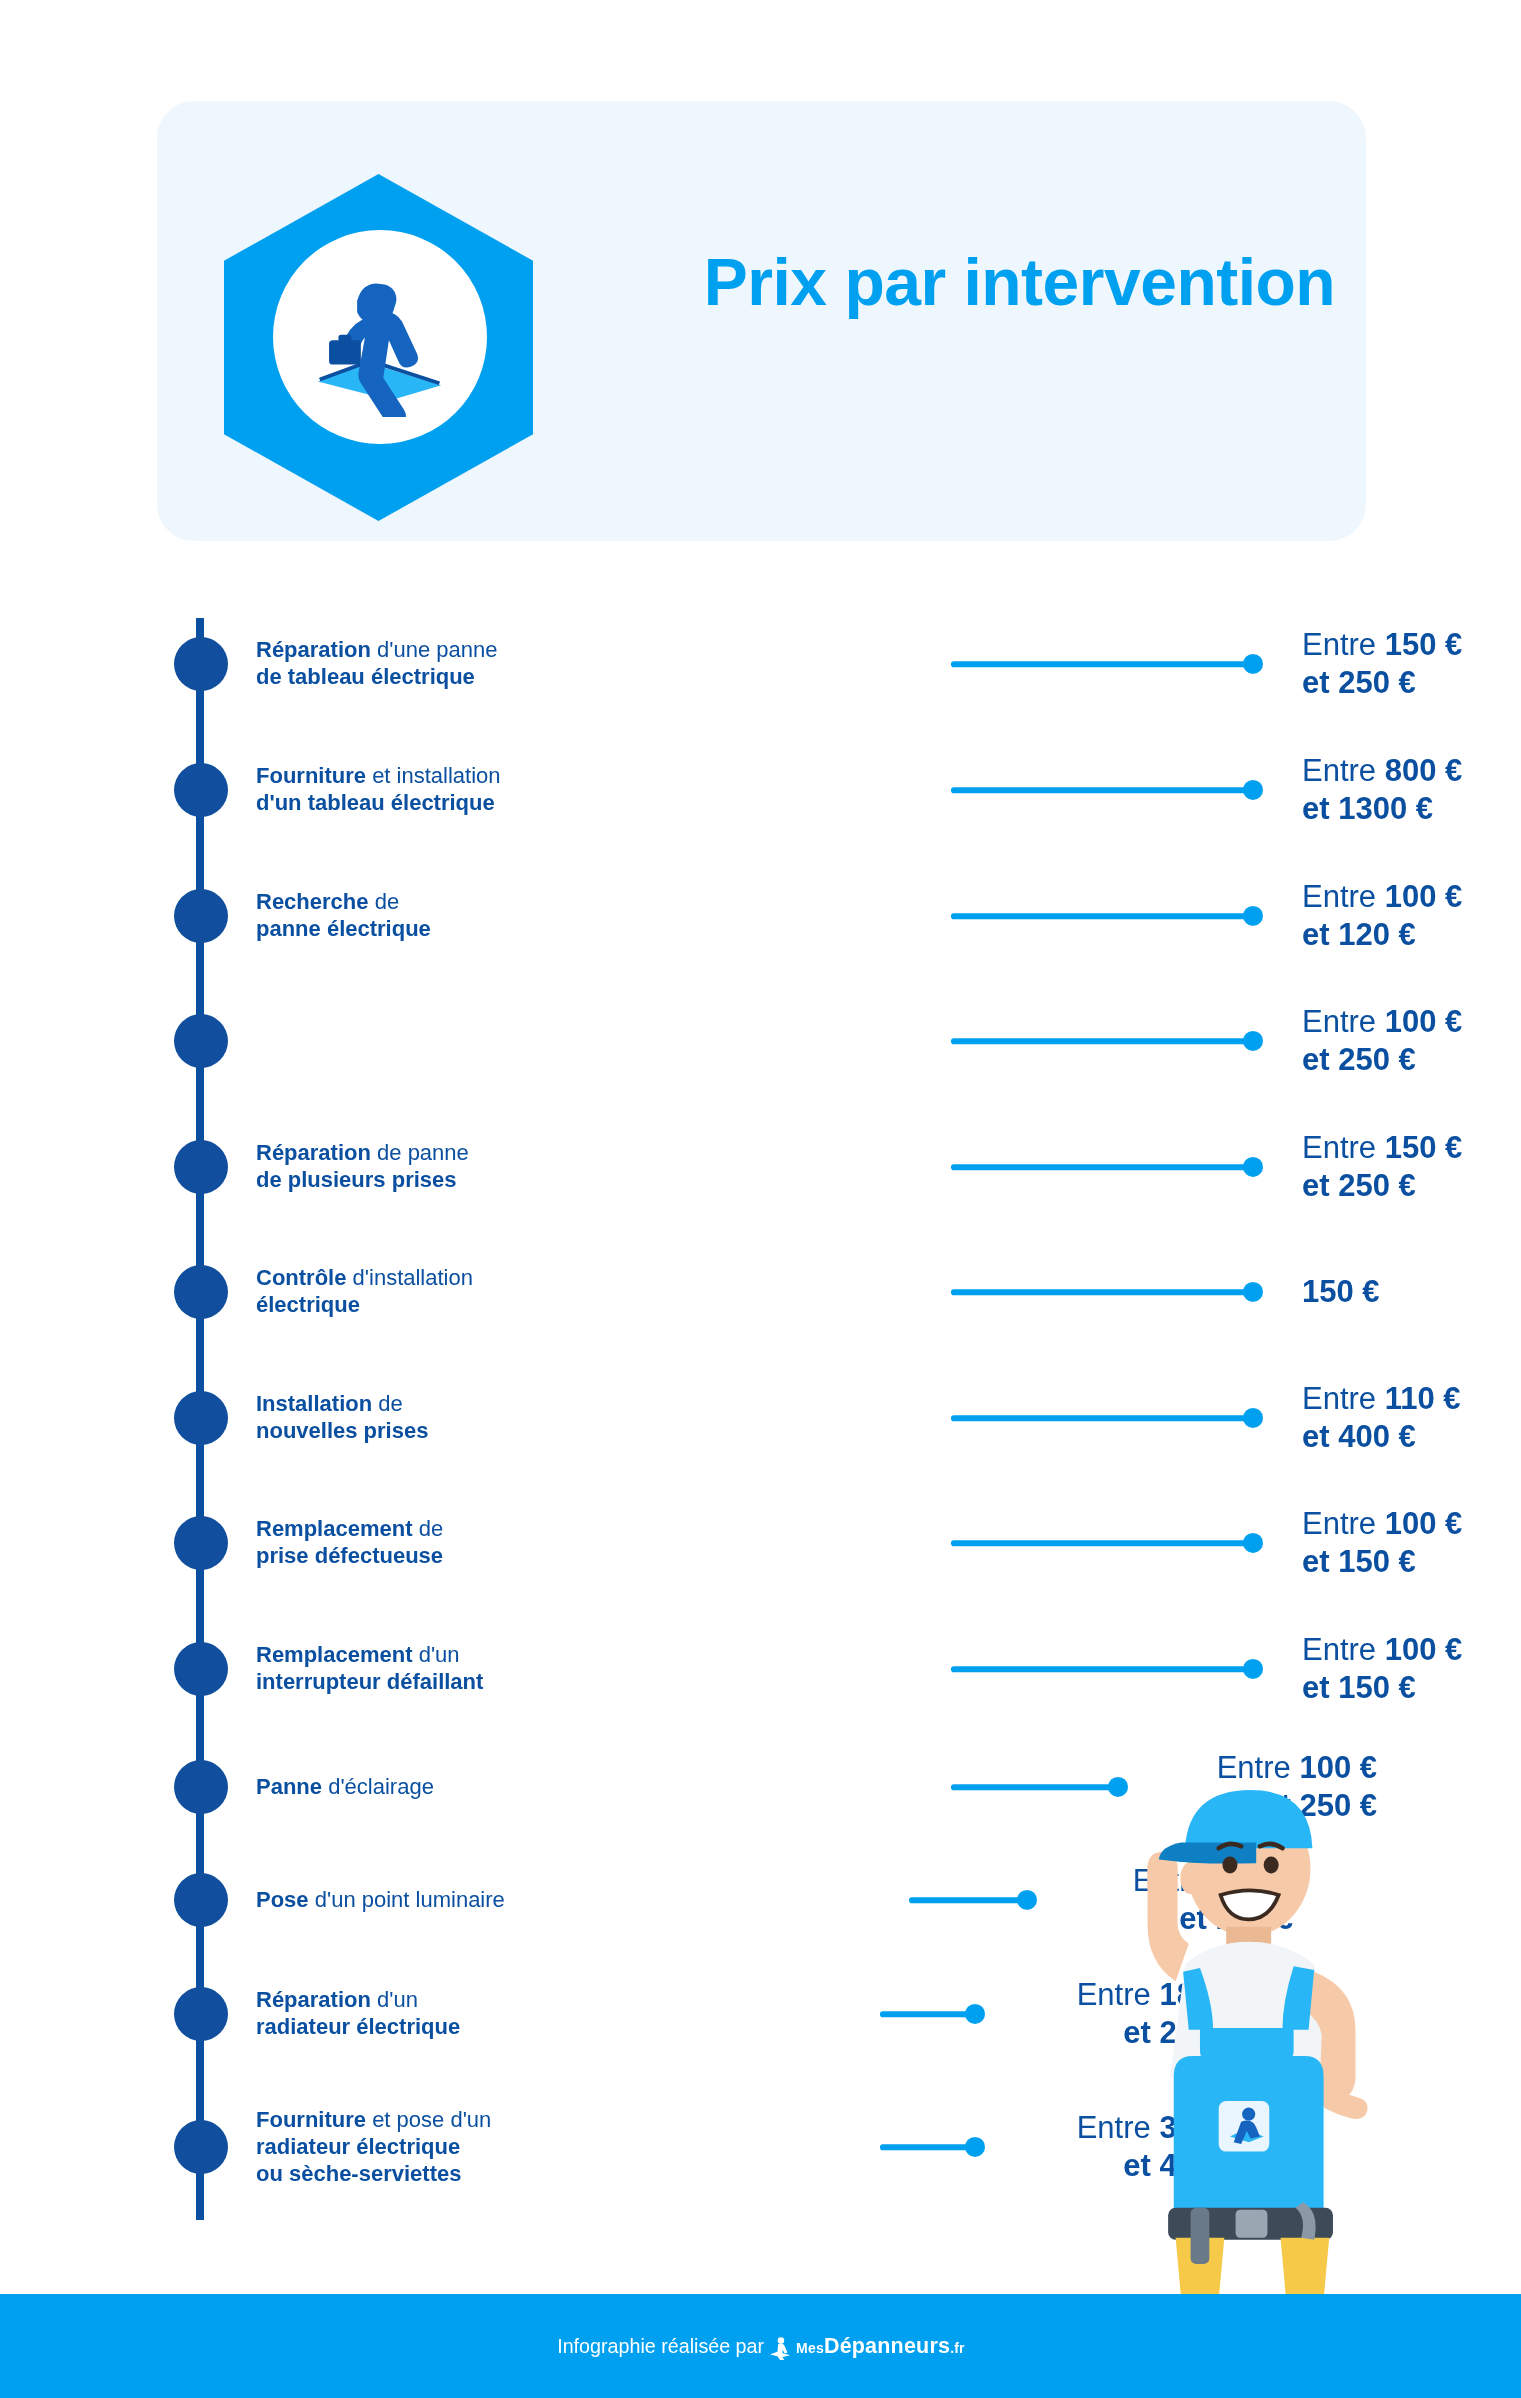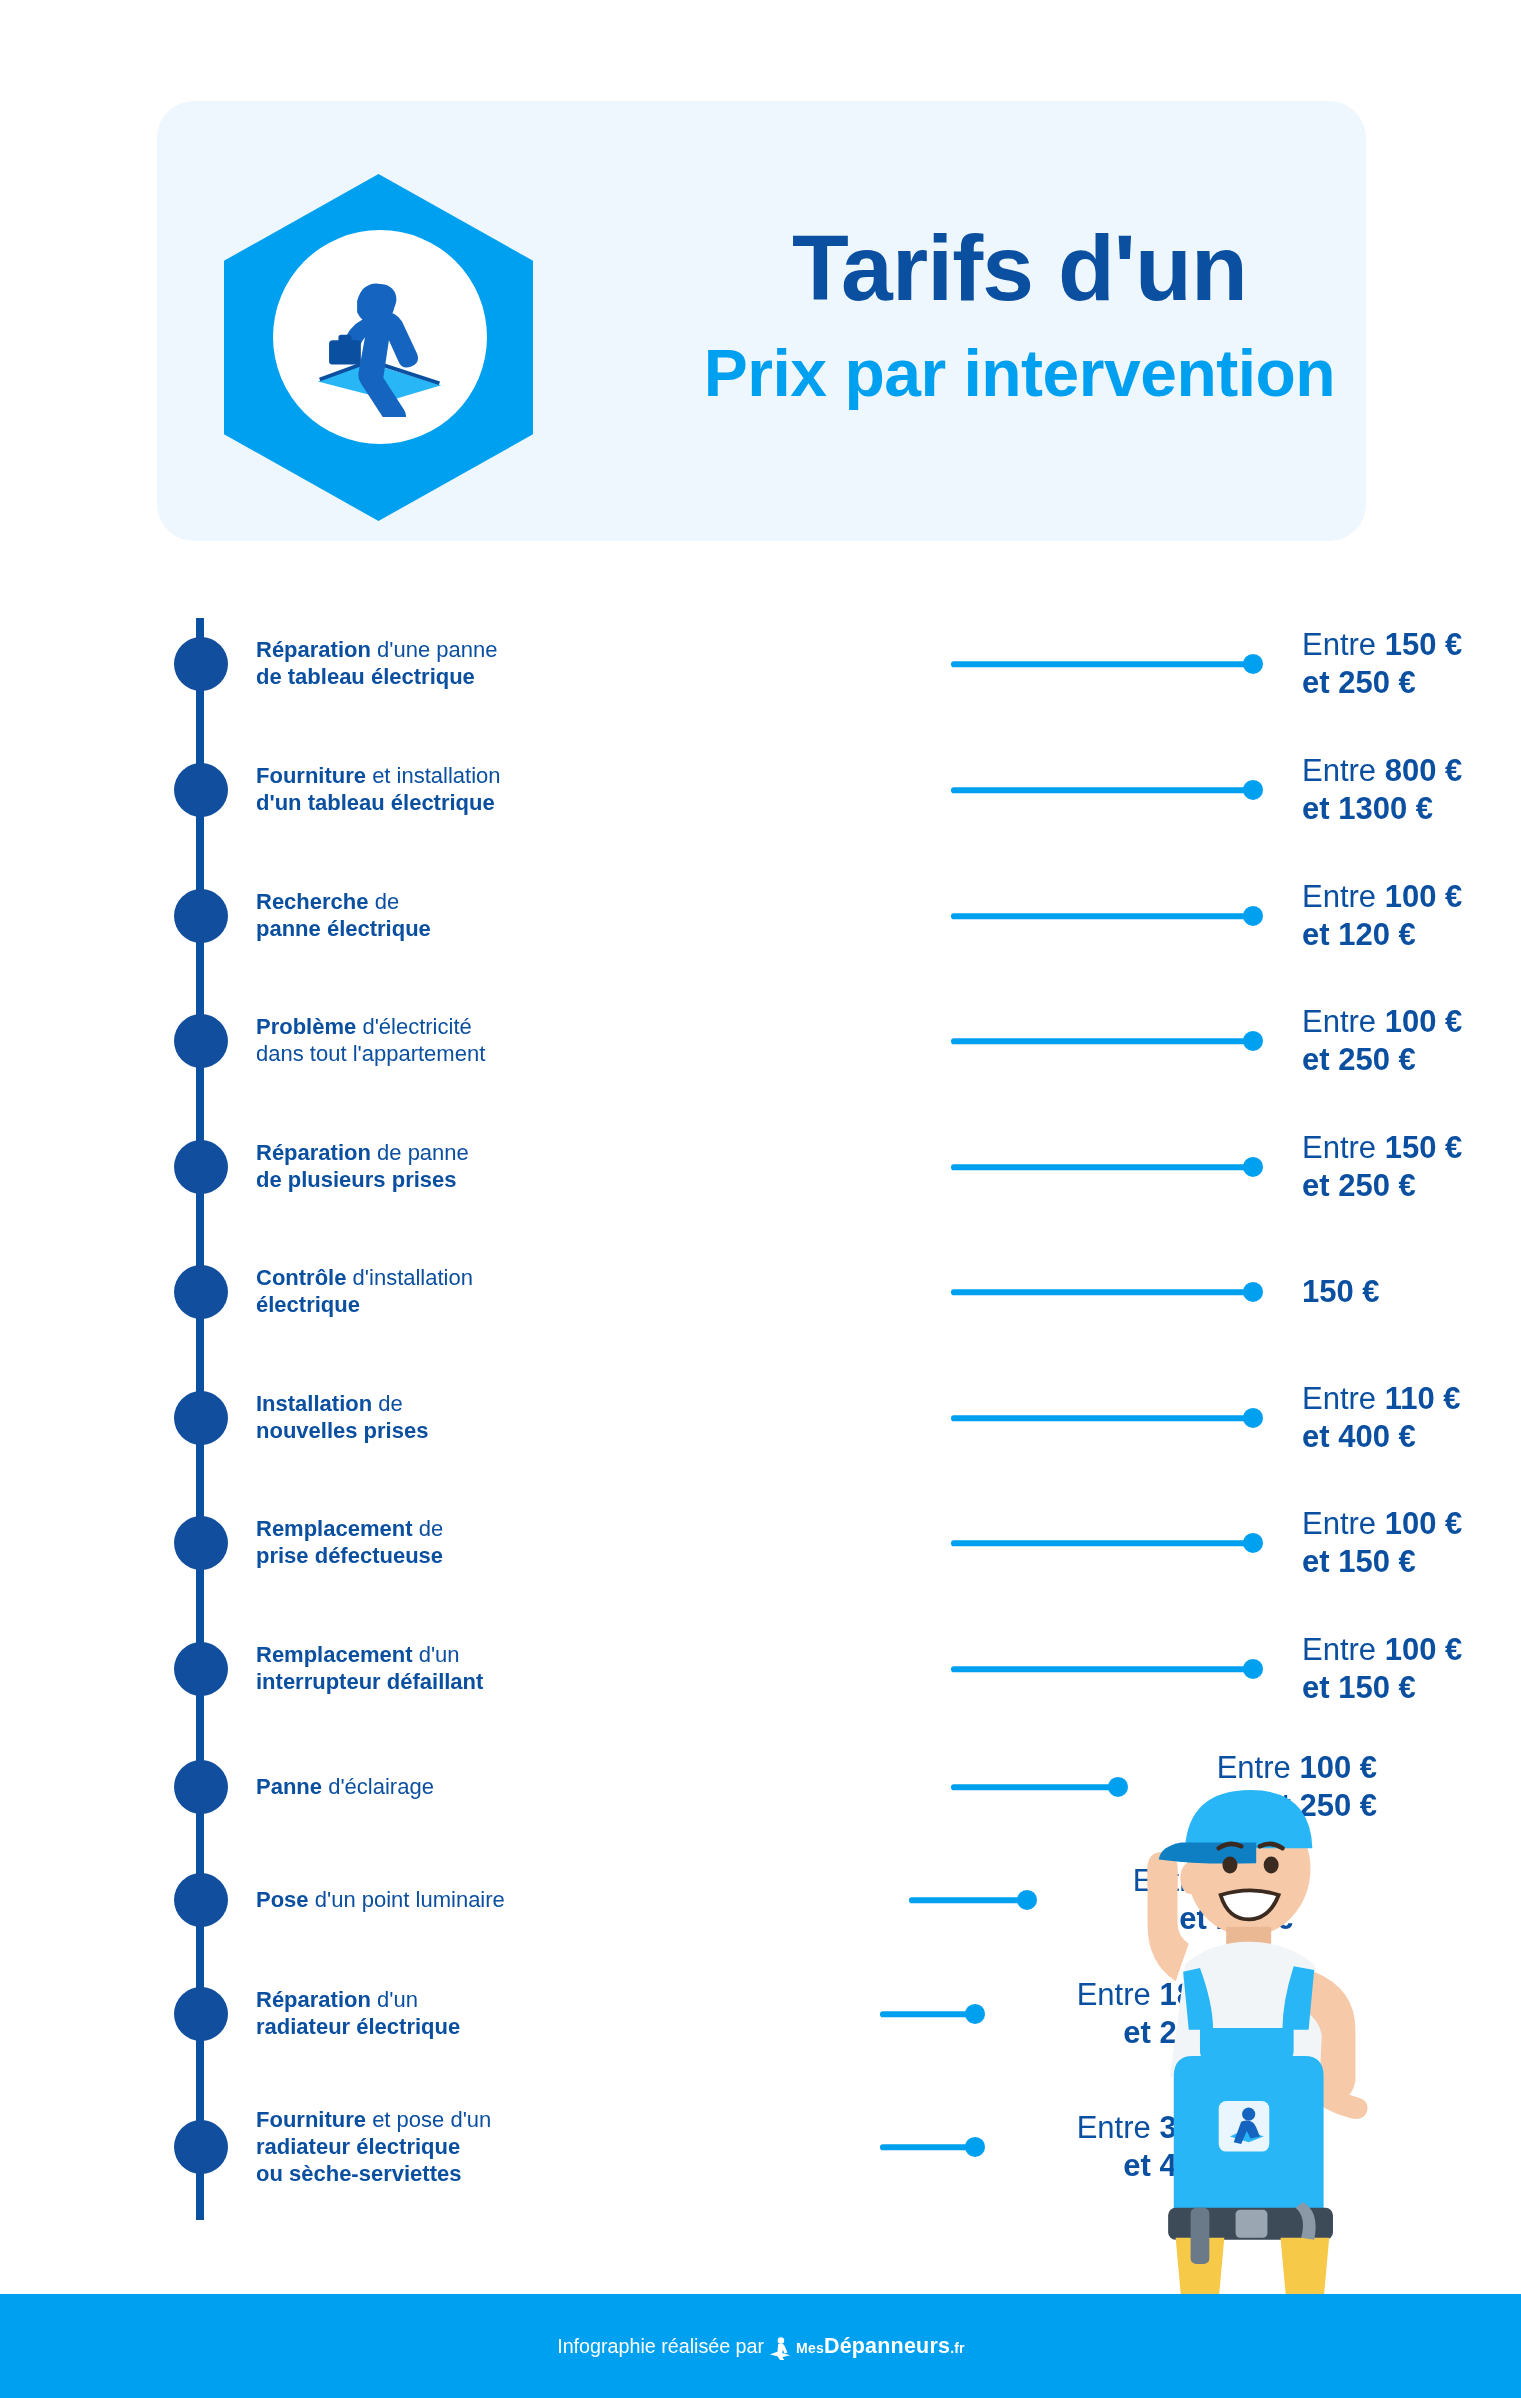--- a/index.html
+++ b/index.html
@@ -194,21 +194,20 @@
         <circle cx="86" cy="44" r="16" fill="#1565c0"></circle>
         <path d="M64 34 q22 -16 44 -2 l-4 -10 q-20 -12 -38 4 z" fill="#ffffff"></path>
         <path d="M74 60 q24 -8 34 8 l16 34 q4 10 -6 14 q-10 4 -14 -6 l-10 -22 l-6 40 l22 34 q6 10 -4 16 q-10 6 -16 -4 l-26 -40 q-4 -6 -2 -14 l8 -44 q2 -14 4 -16 z" fill="#1565c0"></path>
         <path d="M74 62 q-18 6 -26 22 q-4 8 4 12 q8 4 12 -4 q4 -10 14 -14 z" fill="#1565c0"></path>
         <rect x="30" y="88" width="34" height="26" rx="4" fill="#0b4fa0"></rect>
         <rect x="40" y="82" width="14" height="8" rx="3" fill="#0b4fa0"></rect>
       </svg>
     </div>
   </div>
   <div class="title-block">
-    <div class="title-main">Tarifs d'un</div>
     <div class="title-sub">Prix par intervention</div>
   </div>
 </div>
 
 <div class="timeline-line"></div>
 
 <div class="row" style="top:601px;height:126px;">
   <div class="dot"></div>
   <div class="label">
     <span>Réparation</span>
@@ -248,25 +247,20 @@
   <div class="connector" style="left:792px;width:304px;"></div>
   <div class="price" style="left:1143px;">
     <span class="light">Entre</span>
     <span>100 €</span><br>
     <span>et 120 €</span>
   </div>
 </div>
 
 <div class="row" style="top:978px;height:126px;">
   <div class="dot"></div>
-  <div class="label">
-    <span>Problème</span>
-    <span class="light">d'électricité</span><br>
-    <span class="light">dans tout l'appartement</span>
-  </div>
   <div class="connector" style="left:792px;width:304px;"></div>
   <div class="price" style="left:1143px;">
     <span class="light">Entre</span>
     <span>100 €</span><br>
     <span>et 250 €</span>
   </div>
 </div>
 
 <div class="row" style="top:1104px;height:126px;">
   <div class="dot"></div>

